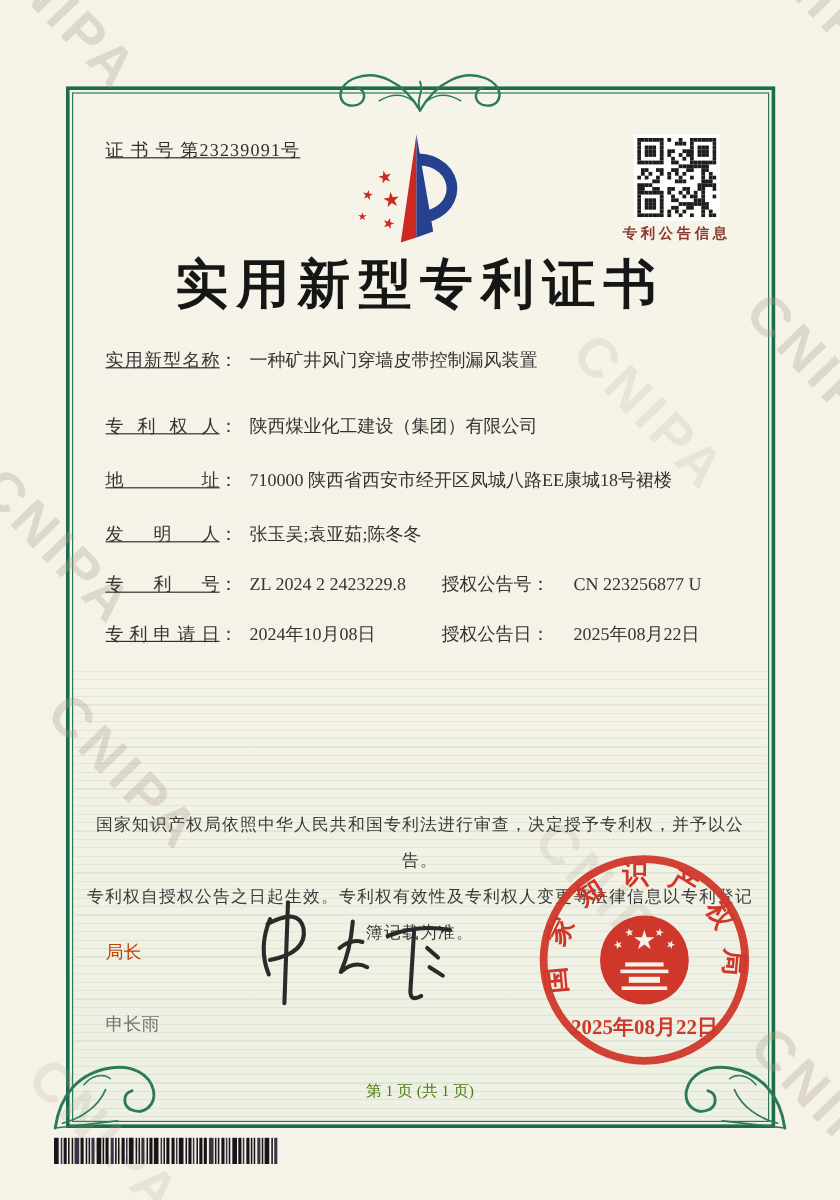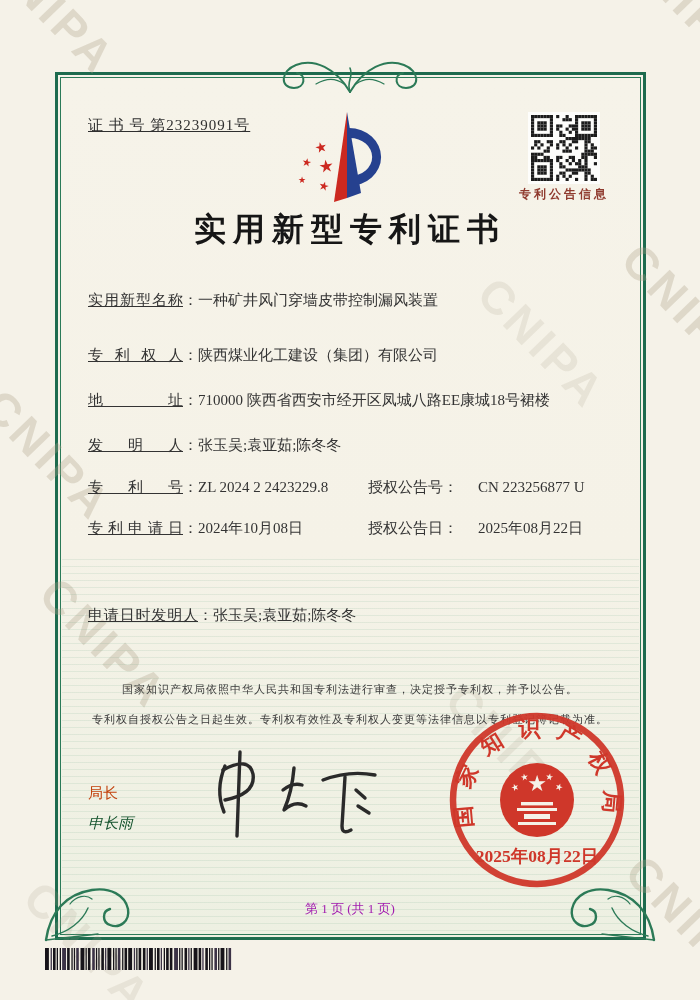--- a/index.html
+++ b/index.html
@@ -36,44 +36,44 @@
   .cert-no { position:absolute; left:88px; top:116px; z-index:2; font-size:15px; letter-spacing:1px;text-decoration:underline; }
   .logo { position:absolute; left:289px; top:106px; z-index:2; }
   .qr-block { position:absolute; left:514px; top:112px; width:100px; z-index:2; text-align:center; }
   .qr-block svg { display:block; margin:0 auto; background:#fdfdfb; padding:3px; }
   .qr-caption {
     margin-top:2px; font-size:12px; font-weight:700; letter-spacing:3px;
     color:#8f3a2e; font-family:"Liberation Serif",serif;
   }
   .title {
     position:absolute; left:0; top:208px; width:700px; z-index:2;
-    text-align:center; font-size:32px; font-weight:700; letter-spacing:7px; color:#161616;
+    text-align:center; font-size:44px; font-weight:700; letter-spacing:7px; color:#161616;
   }
   
   .row { position:absolute; left:88px; z-index:2; font-size:15px; white-space:nowrap; color:#333; }
   .lbl { display:inline-block; text-align:justify; text-align-last:justify; vertical-align:bottom;text-decoration:underline; }
   .w6 { width:95px; }
   .w7 { width:110px; }
-  .val { }
+  .val { margin-left:10px; }
   .rcol { position:absolute; left:280px; top:0; white-space:nowrap; }
   .rcol .val { margin-left:20px; }
   
   .legal {
     position:absolute; left:70px; top:674px; width:560px; z-index:2;
-    font-size:11px; line-height:30px; letter-spacing:1px; text-align:center; color:#3a3a3a;
+    font-size:14px; line-height:30px; letter-spacing:1px; text-align:center; color:#3a3a3a;
   }
   
   .sig-title { position:absolute; left:88px; top:784px; z-index:2; font-size:15px;
     font-family:"Liberation Sans","DejaVu Sans",sans-serif; color:#c2410c; }
-  .sig-name  { position:absolute; left:88px; top:814px; z-index:2; font-size:15px;
-    font-family:"Liberation Sans","DejaVu Sans",sans-serif; color:#14532d;font-style:italic; }
+  .sig-name  { position:absolute; left:88px; top:844px; z-index:2; font-size:15px;
+    font-family:"Liberation Sans","DejaVu Sans",sans-serif; color:#737373; }
   .handwriting { position:absolute; left:195px; top:748px; z-index:2; }
   .seal { position:absolute; left:438px; top:710px; z-index:3; }
   
-  .page-num { position:absolute; left:0; top:900px; width:700px; z-index:2; text-align:center; font-size:13px; color:#a21caf; }
+  .page-num { position:absolute; left:0; top:900px; width:700px; z-index:2; text-align:center; font-size:13px; color:#4d7c0f; }
   .barcode { position:absolute; left:45px; top:948px; z-index:2; }
 </style>
 </head>
 <body>
 
 <div class="page">
 
   <div class="wm" style="left:-28px;top:-18px;">CNIPA</div>
   <div class="wm" style="left:606px;top:-26px;">CNIPA</div>
   <div class="wm" style="left:606px;top:282px;">CNIPA</div>
@@ -375,23 +375,20 @@
     <span class="rcol">
       <span>授权公告号</span><span>：</span><span class="val">CN 223256877 U</span>
     </span>
   </div>
   <div class="row" style="top:519px;">
     <span class="lbl w6">专利申请日</span><span>：</span><span class="val">2024年10月08日</span>
     <span class="rcol">
       <span>授权公告日</span><span>：</span><span class="val">2025年08月22日</span>
     </span>
   </div>
-  <div class="row" style="top:606px;">
-    <span class="lbl w7">申请日时发明人</span><span>：</span><span class="val">张玉吴;袁亚茹;陈冬冬</span>
-  </div>
 
   <div class="legal">
     <div>国家知识产权局依照中华人民共和国专利法进行审查，决定授予专利权，并予以公告。</div>
     <div>专利权自授权公告之日起生效。专利权有效性及专利权人变更等法律信息以专利登记簿记载为准。</div>
   </div>
 
   <div class="sig-title">局长</div>
   <div class="sig-name">申长雨</div>
   <svg class="handwriting" width="205" height="95" viewBox="0 0 205 95">
     <g fill="none" stroke="#2a2a2a" stroke-width="3.4" stroke-linecap="round" stroke-linejoin="round">

